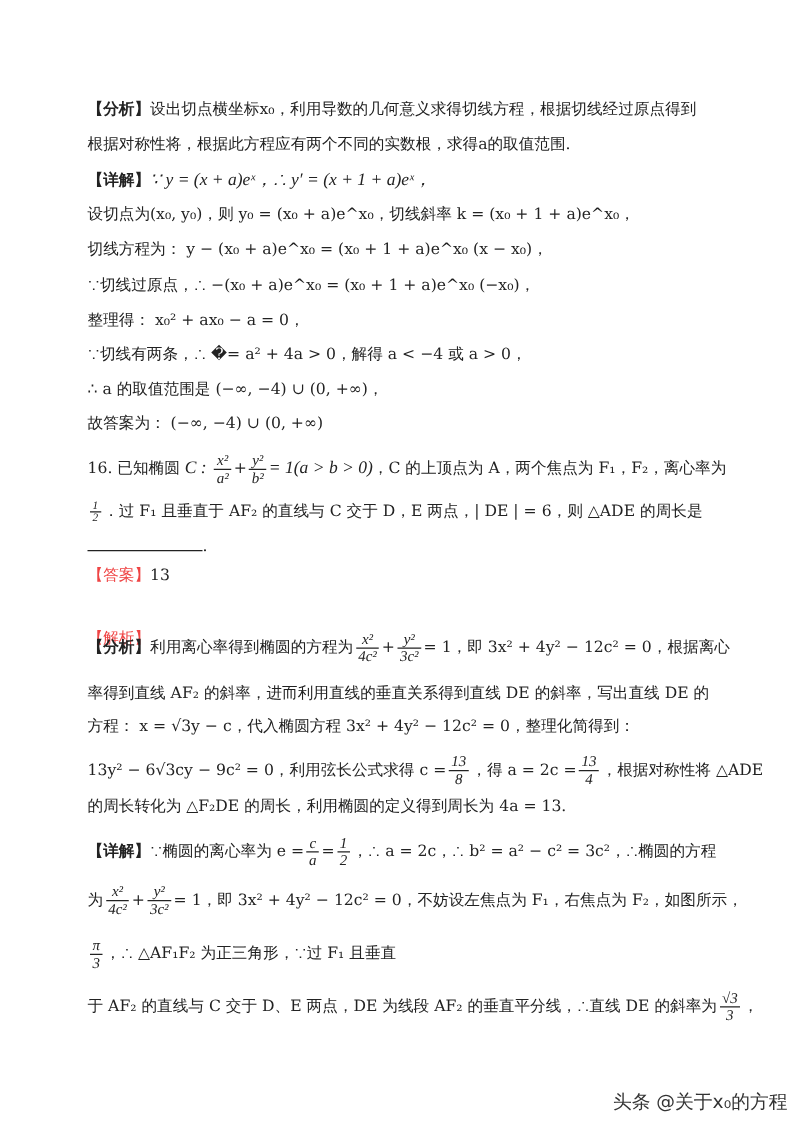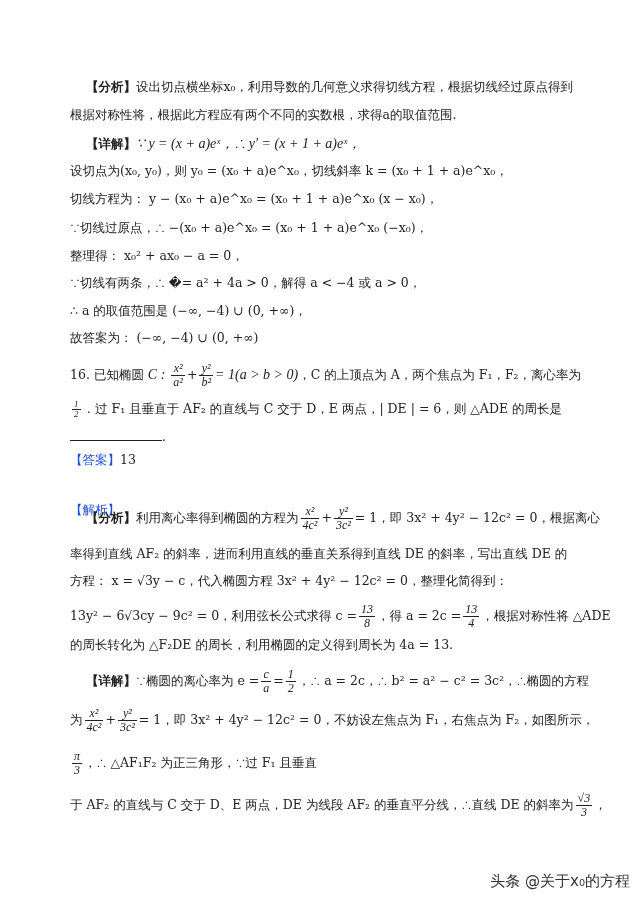--- a/index.html
+++ b/index.html
@@ -3,22 +3,22 @@
 <meta charset="utf-8">
 <style>
   html, body { margin: 0; padding: 0; }
   body {
     width: 640px; height: 905px; background: #ffffff; position: relative; overflow: hidden;
     font-family: "DejaVu Serif", "Liberation Serif", serif; color: #222;
     font-size: 12.5px;
   }
   .line { position: absolute; left: 70px; white-space: nowrap; line-height: 18px; }
   .math { font-family: "Liberation Serif", "DejaVu Serif", serif; font-style: italic; font-size: 14px; }
-  .b { font-weight: bold; margin-left: 16px; }
-  .blue { color: #1d4ed8; }
+  .b { font-weight: bold; }
+  .blue { color: #ef4444; }
   .frac { display: inline-block; vertical-align: middle; text-align: center; margin: 0 2px; font-family: "Liberation Serif", serif; font-style: italic; font-size: 12px; line-height: 13px; }
   .frac .n { display: block; border-bottom: 1px solid #222; padding: 0 2px; font-style: italic; }
   .frac .d { display: block; padding: 0 2px; }
   .blank { display: inline-block; width: 92px; border-bottom: 1px solid #222; height: 12px; }
   .watermark { position: absolute; right: 10px; top: 872px; font-family: "DejaVu Sans", sans-serif; font-size: 15px; color: #333; text-shadow: 1px 1px 0 #fff, -1px -1px 0 #fff; }
 </style>
 </head>
 <body>
 
 <div>

